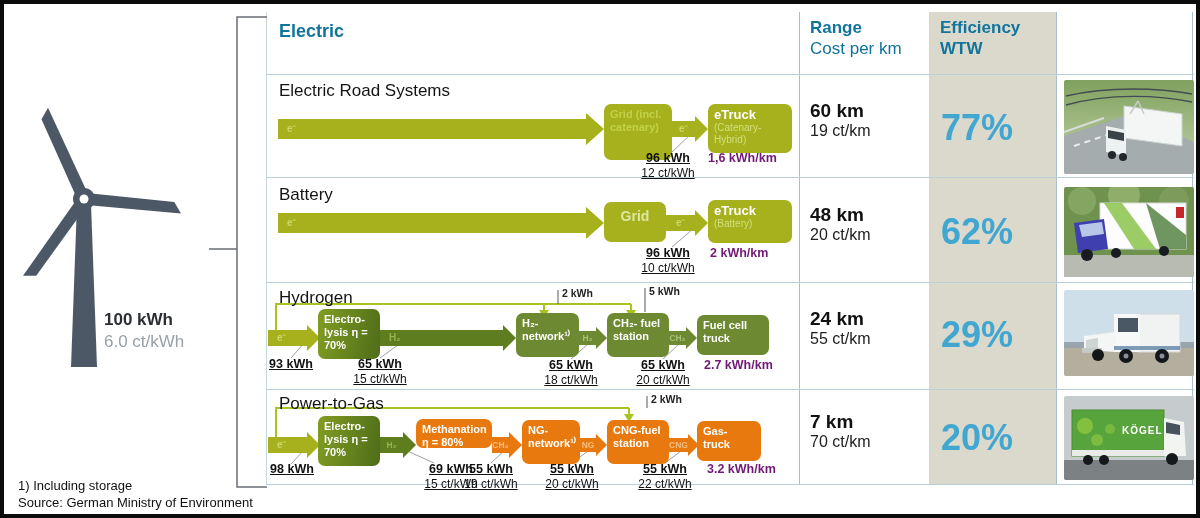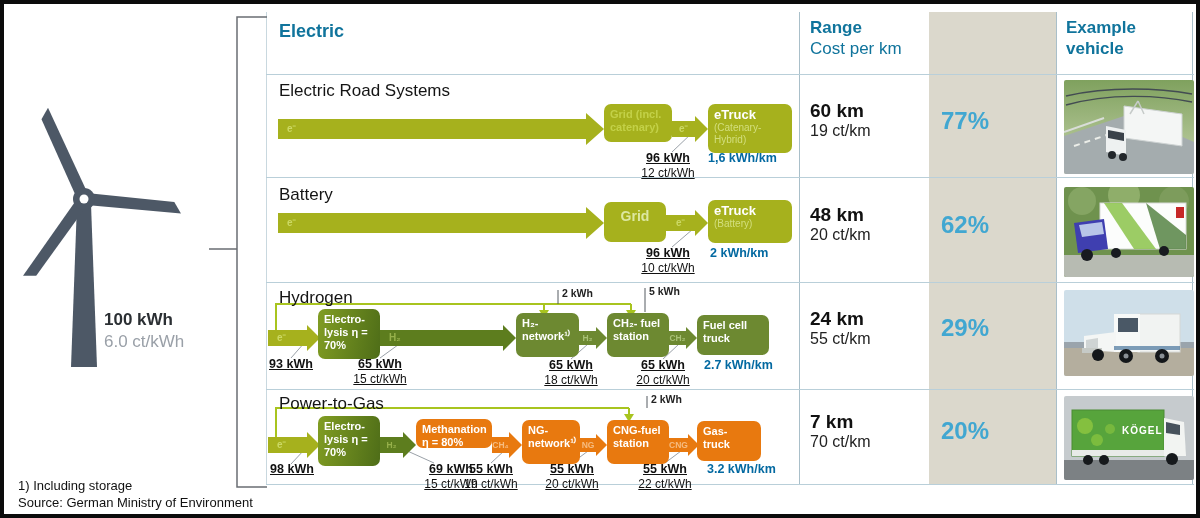--- a/index.html
+++ b/index.html
@@ -32,29 +32,29 @@
   .bg-lime{background:#a6b11d}.bg-mid{background:#6d8931}.bg-orange{background:#e8790f}
   .bg-grad{background:linear-gradient(100deg,#819d23,#4e6d18);}
   .pbox .sub{font-weight:normal;color:#d3df7e;font-size:10px;line-height:1.15;}
   .pbox .tt{font-size:13px;line-height:1.1;}
   .gridtxt{color:#c3d148;}
   .grid2{font-size:14px;color:#dde8a2;text-align:center;padding-top:6px;}
   
   .stat{position:absolute;width:64px;text-align:center;color:#111;line-height:1.2;text-decoration:underline;}
   .stat .e{font-size:12.5px;font-weight:bold;text-decoration:underline;}
   .stat .c{font-size:12px;}
-  .cons{position:absolute;font-size:12.5px;font-weight:bold;color:#0369a1;}
+  .cons{position:absolute;font-size:12.5px;font-weight:bold;color:#701a75;}
   .feed{position:absolute;font-size:10.5px;font-weight:bold;color:#222;}
   
   .band{position:absolute;left:925px;top:8px;width:127px;height:472px;background:#dbd8cc;}
   .div-h{position:absolute;left:262px;width:928px;height:1px;background:#b9cfd9;}
   .div-v{position:absolute;top:8px;height:472px;width:1px;background:#a9bfc9;}
   .rangev{position:absolute;font-size:19px;font-weight:bold;color:#111;}
   .rangec{position:absolute;font-size:16px;color:#222;}
-  .eff{position:absolute;font-size:24px;font-weight:bold;color:#41a7d1;}
+  .eff{position:absolute;font-size:36px;font-weight:bold;color:#41a7d1;}
   .veh{position:absolute;left:1060px;width:130px;border-radius:2px;overflow:hidden;}
   
   .src-e{position:absolute;font-size:17px;font-weight:bold;color:#2b2f33;}
   .src-c{position:absolute;font-size:17px;color:#9aa0a8;}
   .foot{position:absolute;font-size:13px;color:#111;line-height:1.3;}
 </style>
 </head>
 <body>
 
 <div class="canvas">
@@ -109,33 +109,33 @@
     <path d="M668,148 L689,128 M668,243 L689,225
              M287,354 L301,338 M376,354 L398,338 M567,355 L584,340 M659,355 L675,340
              M287,460 L301,445 M430,459 L399,445 M487,459 L501,446 M568,459 L584,447 M661,459 L677,447" fill="none" stroke="#9aa1a8" stroke-width="1"></path>
   </svg>
 
   <div class="h-teal" style="left:275px;top:16px;font-size:18px">Electric</div>
   <div class="h-teal" style="left:806px;top:13px">
     <div>Range</div>
     <div class="reg">Cost per km</div>
   </div>
-  <div class="h-teal" style="left:1062px;top:13px">
-    <div>Example</div>
-    <div>vehicle</div>
+  <div class="h-teal" style="left:936px;top:13px">
+    <div>Efficiency</div>
+    <div>WTW</div>
   </div>
 
   <div class="row-title" style="left:275px;top:77px">Electric Road Systems</div>
   <div class="barrow lg pad c-lime" style="left:274px;top:109px;width:326px">
     <div class="shaft">
         <span class="alabel">e⁻</span>
       </div>
     <div class="tip"></div>
   </div>
-  <div class="pbox bg-lime gridtxt" style="left:600px;top:100px;width:68px;height:38px">Grid (incl. catenary)</div>
+  <div class="pbox bg-lime gridtxt" style="left:600px;top:100px;width:68px;height:56px">Grid (incl. catenary)</div>
   <div class="barrow md ctr c-lime" style="left:668px;top:112px;width:36px">
     <div class="shaft">
         <span class="alabel">e⁻</span>
       </div>
     <div class="tip"></div>
   </div>
   <div class="pbox bg-lime" style="left:704px;top:100px;width:84px;height:49px">
     <div class="tt">eTruck</div>
     <div class="sub">(Catenary-Hybrid)</div>
   </div>

